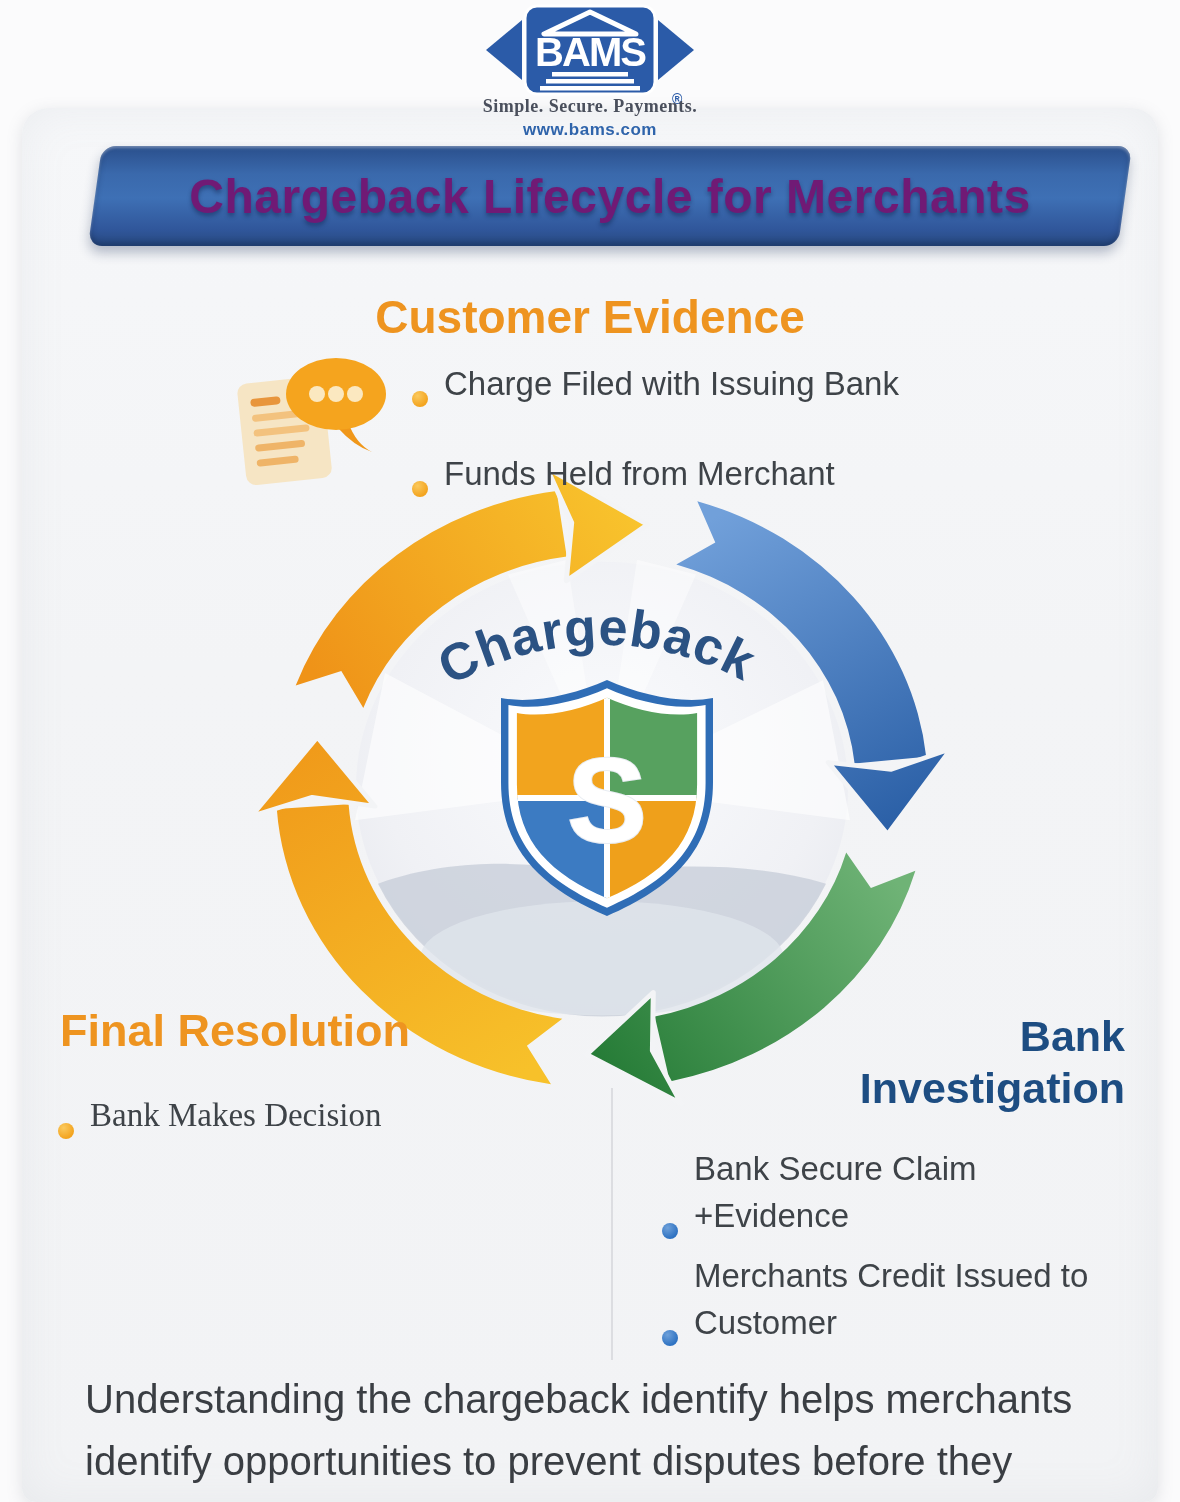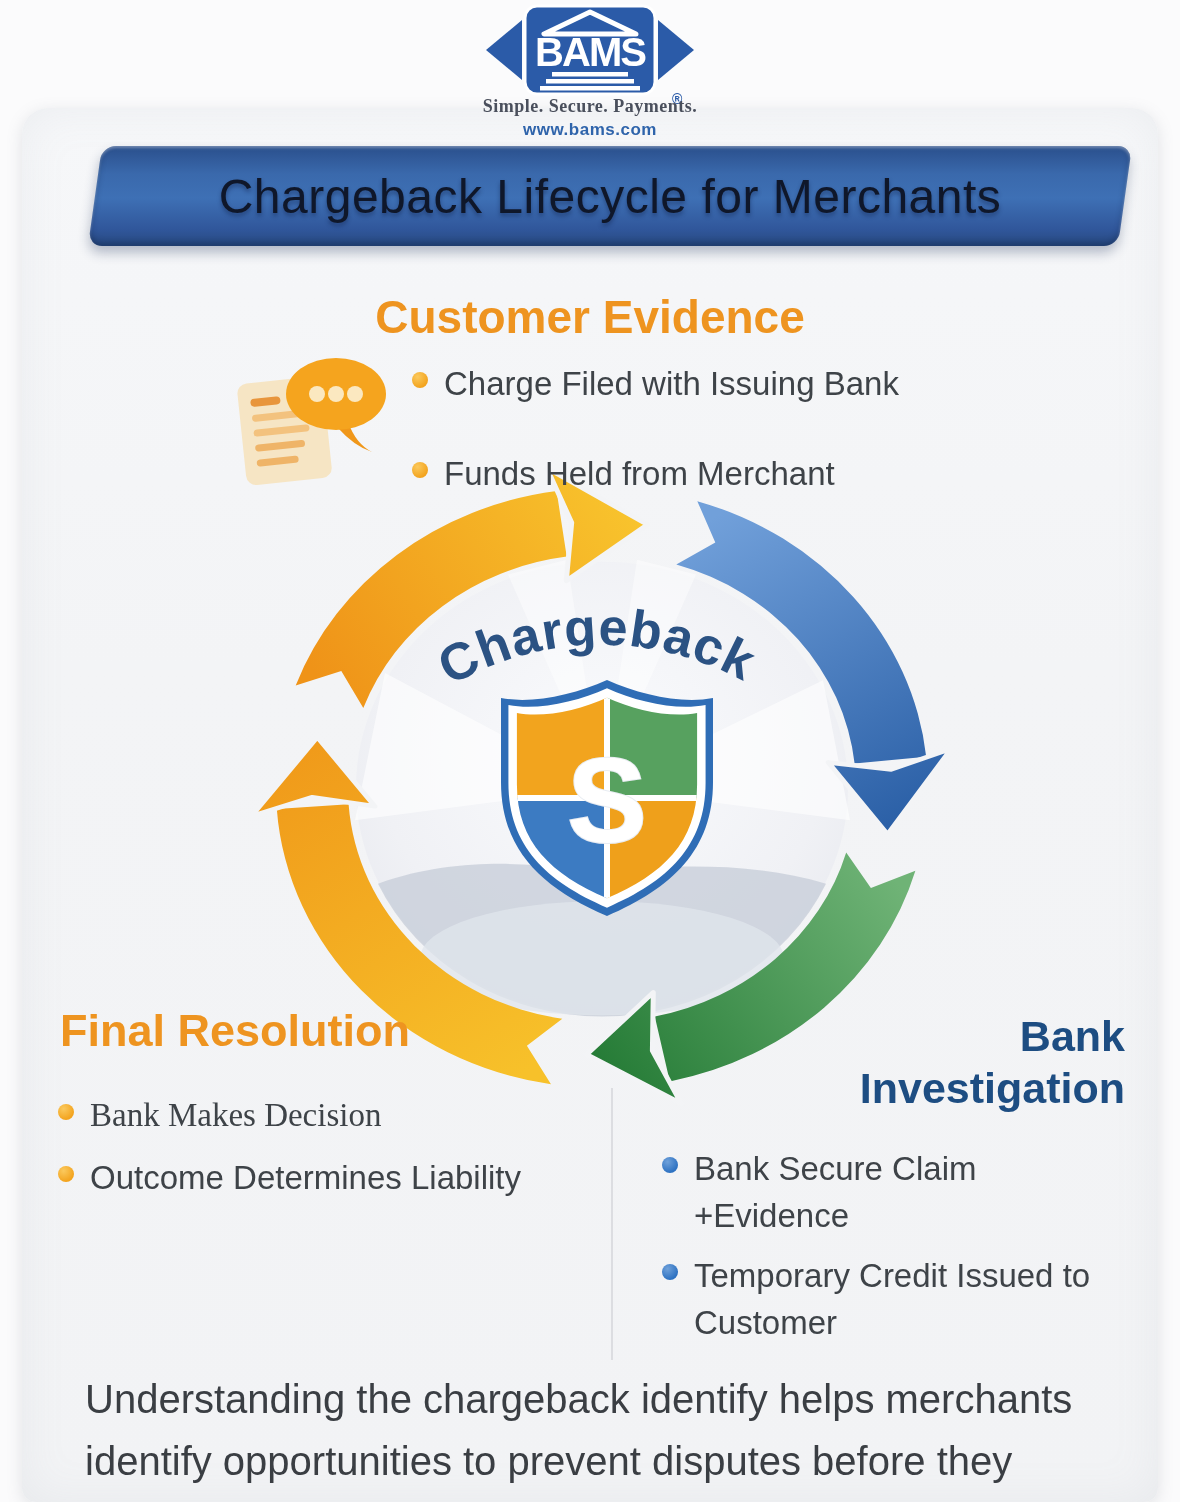--- a/index.html
+++ b/index.html
@@ -22,31 +22,31 @@
   }
   
   #banner{position:absolute;left:95px;top:146px;width:1030px;height:100px;z-index:6;}
   #banner .banner-bg{
     position:absolute;inset:0;border-radius:14px;transform:skewX(-8deg);
     background:linear-gradient(180deg,#2a4f8c 0%,#3a69ac 28%,#3e70b5 52%,#30569a 84%,#27497f 100%);
     box-shadow:0 7px 12px rgba(30,50,90,.30), inset 0 2px 3px rgba(255,255,255,.35), inset 0 -3px 6px rgba(10,25,60,.35);
   }
   #banner .banner-title{
     position:absolute;inset:0;display:flex;align-items:center;justify-content:center;
-    color:#0f172a;font-size:48px;font-weight:normal;letter-spacing:.5px;
+    color:#701a75;font-size:48px;font-weight:bold;letter-spacing:.5px;
     text-shadow:0 3px 4px rgba(15,30,70,.45);
   }
   
   .h-orange{color:#ee9420;font-weight:bold;}
   .h-navy{color:#1d4d82;font-weight:bold;}
   #cd-heading{position:absolute;left:0;top:290px;width:1180px;text-align:center;font-size:46px;z-index:6;}
   #fr-heading{position:absolute;left:60px;top:1005px;width:420px;font-size:45px;z-index:6;}
   #bi-heading{position:absolute;left:740px;top:1010px;width:385px;text-align:right;font-size:43px;line-height:52px;z-index:6;}
   
-  .bullet-row{position:absolute;display:flex;align-items:flex-start;z-index:6;}
+  .bullet-row{position:absolute;display:flex;align-items:flex-end;z-index:6;}
   .dot{width:16px;height:16px;border-radius:50%;margin-top:12px;flex:0 0 16px;}
   .dot-orange{background:radial-gradient(circle at 35% 30%,#fbc95d,#f3a41f 70%);}
   .dot-blue{background:radial-gradient(circle at 35% 30%,#6fa1da,#2e72c2 70%);}
   .bullet-text{margin-left:16px;font-size:33px;line-height:47px;color:#3e4348;}
   
   #footer-text{position:absolute;left:85px;top:1368px;width:1060px;font-size:40px;line-height:62px;color:#3a3e43;z-index:6;}
   
   #ring-svg{position:absolute;left:242px;top:428px;width:720px;height:720px;transform:scaleY(.92);z-index:3;}
   #core-svg{position:absolute;left:242px;top:428px;width:720px;height:720px;z-index:4;}
   #dispute-icon{position:absolute;left:232px;top:350px;width:170px;height:140px;z-index:6;}
@@ -185,36 +185,32 @@
       </g>
       <text x="365" y="372" text-anchor="middle" dominant-baseline="central" font-size="120" font-weight="bold" fill="#ffffff" style="paint-order:stroke" stroke="#e8ecf2" stroke-width="2">S</text>
     </g>
   </svg>
 
   <div id="fr-heading" class="h-orange">Final Resolution</div>
   <div class="bullet-row" style="left:58px;top:1092px;font-family:Liberation Serif, serif;">
     <div class="dot dot-orange"></div>
     <div class="bullet-text">Bank Makes Decision</div>
   </div>
-  <div class="bullet-row" style="left:58px;top:1154px;">
-    <div class="dot dot-orange"></div>
-    <div class="bullet-text">Outcome Determines Liability</div>
-  </div>
 
   <div id="bi-heading" class="h-navy">
     <div>Bank</div>
     <div>Investigation</div>
   </div>
   <div class="bullet-row" style="left:662px;top:1145px;width:440px;">
     <div class="dot dot-blue"></div>
     <div class="bullet-text" style="max-width:380px;">Bank Secure Claim +Evidence</div>
   </div>
   <div class="bullet-row" style="left:662px;top:1252px;width:460px;">
     <div class="dot dot-blue"></div>
-    <div class="bullet-text" style="max-width:410px;">Temporary Credit Issued to Customer</div>
+    <div class="bullet-text" style="max-width:410px;">Merchants Credit Issued to Customer</div>
   </div>
 
   <div id="col-divider"></div>
 
   <div id="footer-text">
     <div>Understanding the chargeback identify helps merchants</div>
     <div>identify opportunities to prevent disputes before they become.</div>
   </div>
 
 </div>

